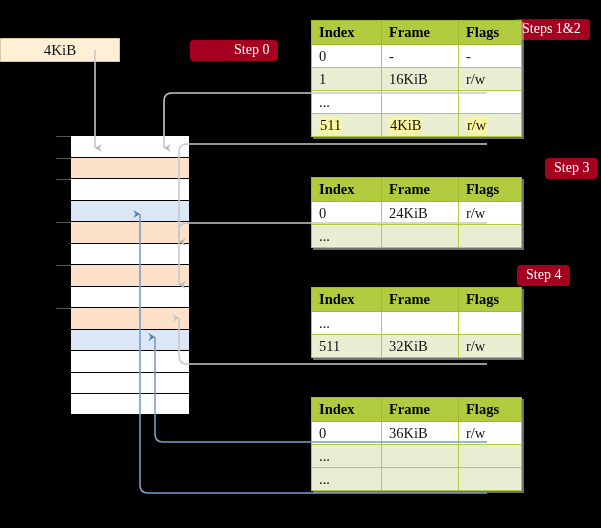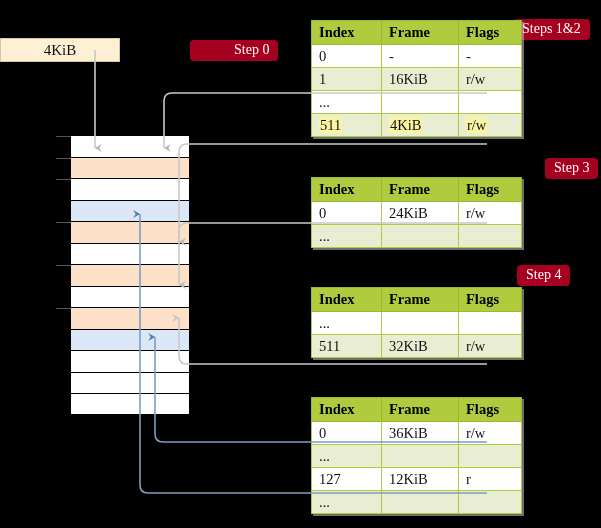--- a/index.html
+++ b/index.html
@@ -194,25 +194,20 @@
     <tbody>
       <tr>
         <td class="tw-idx">0</td>
         <td class="tw-frm">36KiB</td>
         <td class="tw-flg">r/w</td>
       </tr>
       <tr class="alt">
         <td class="tw-idx">...</td>
         <td class="tw-frm"></td>
         <td class="tw-flg"></td>
-      </tr>
-      <tr>
-        <td class="tw-idx">127</td>
-        <td class="tw-frm">12KiB</td>
-        <td class="tw-flg">r</td>
       </tr>
       <tr class="alt">
         <td class="tw-idx">...</td>
         <td class="tw-frm"></td>
         <td class="tw-flg"></td>
       </tr>
     </tbody>
   </table>
 
 <svg class="abs" id="wires" viewBox="0 0 601 528" xmlns="http://www.w3.org/2000/svg">

